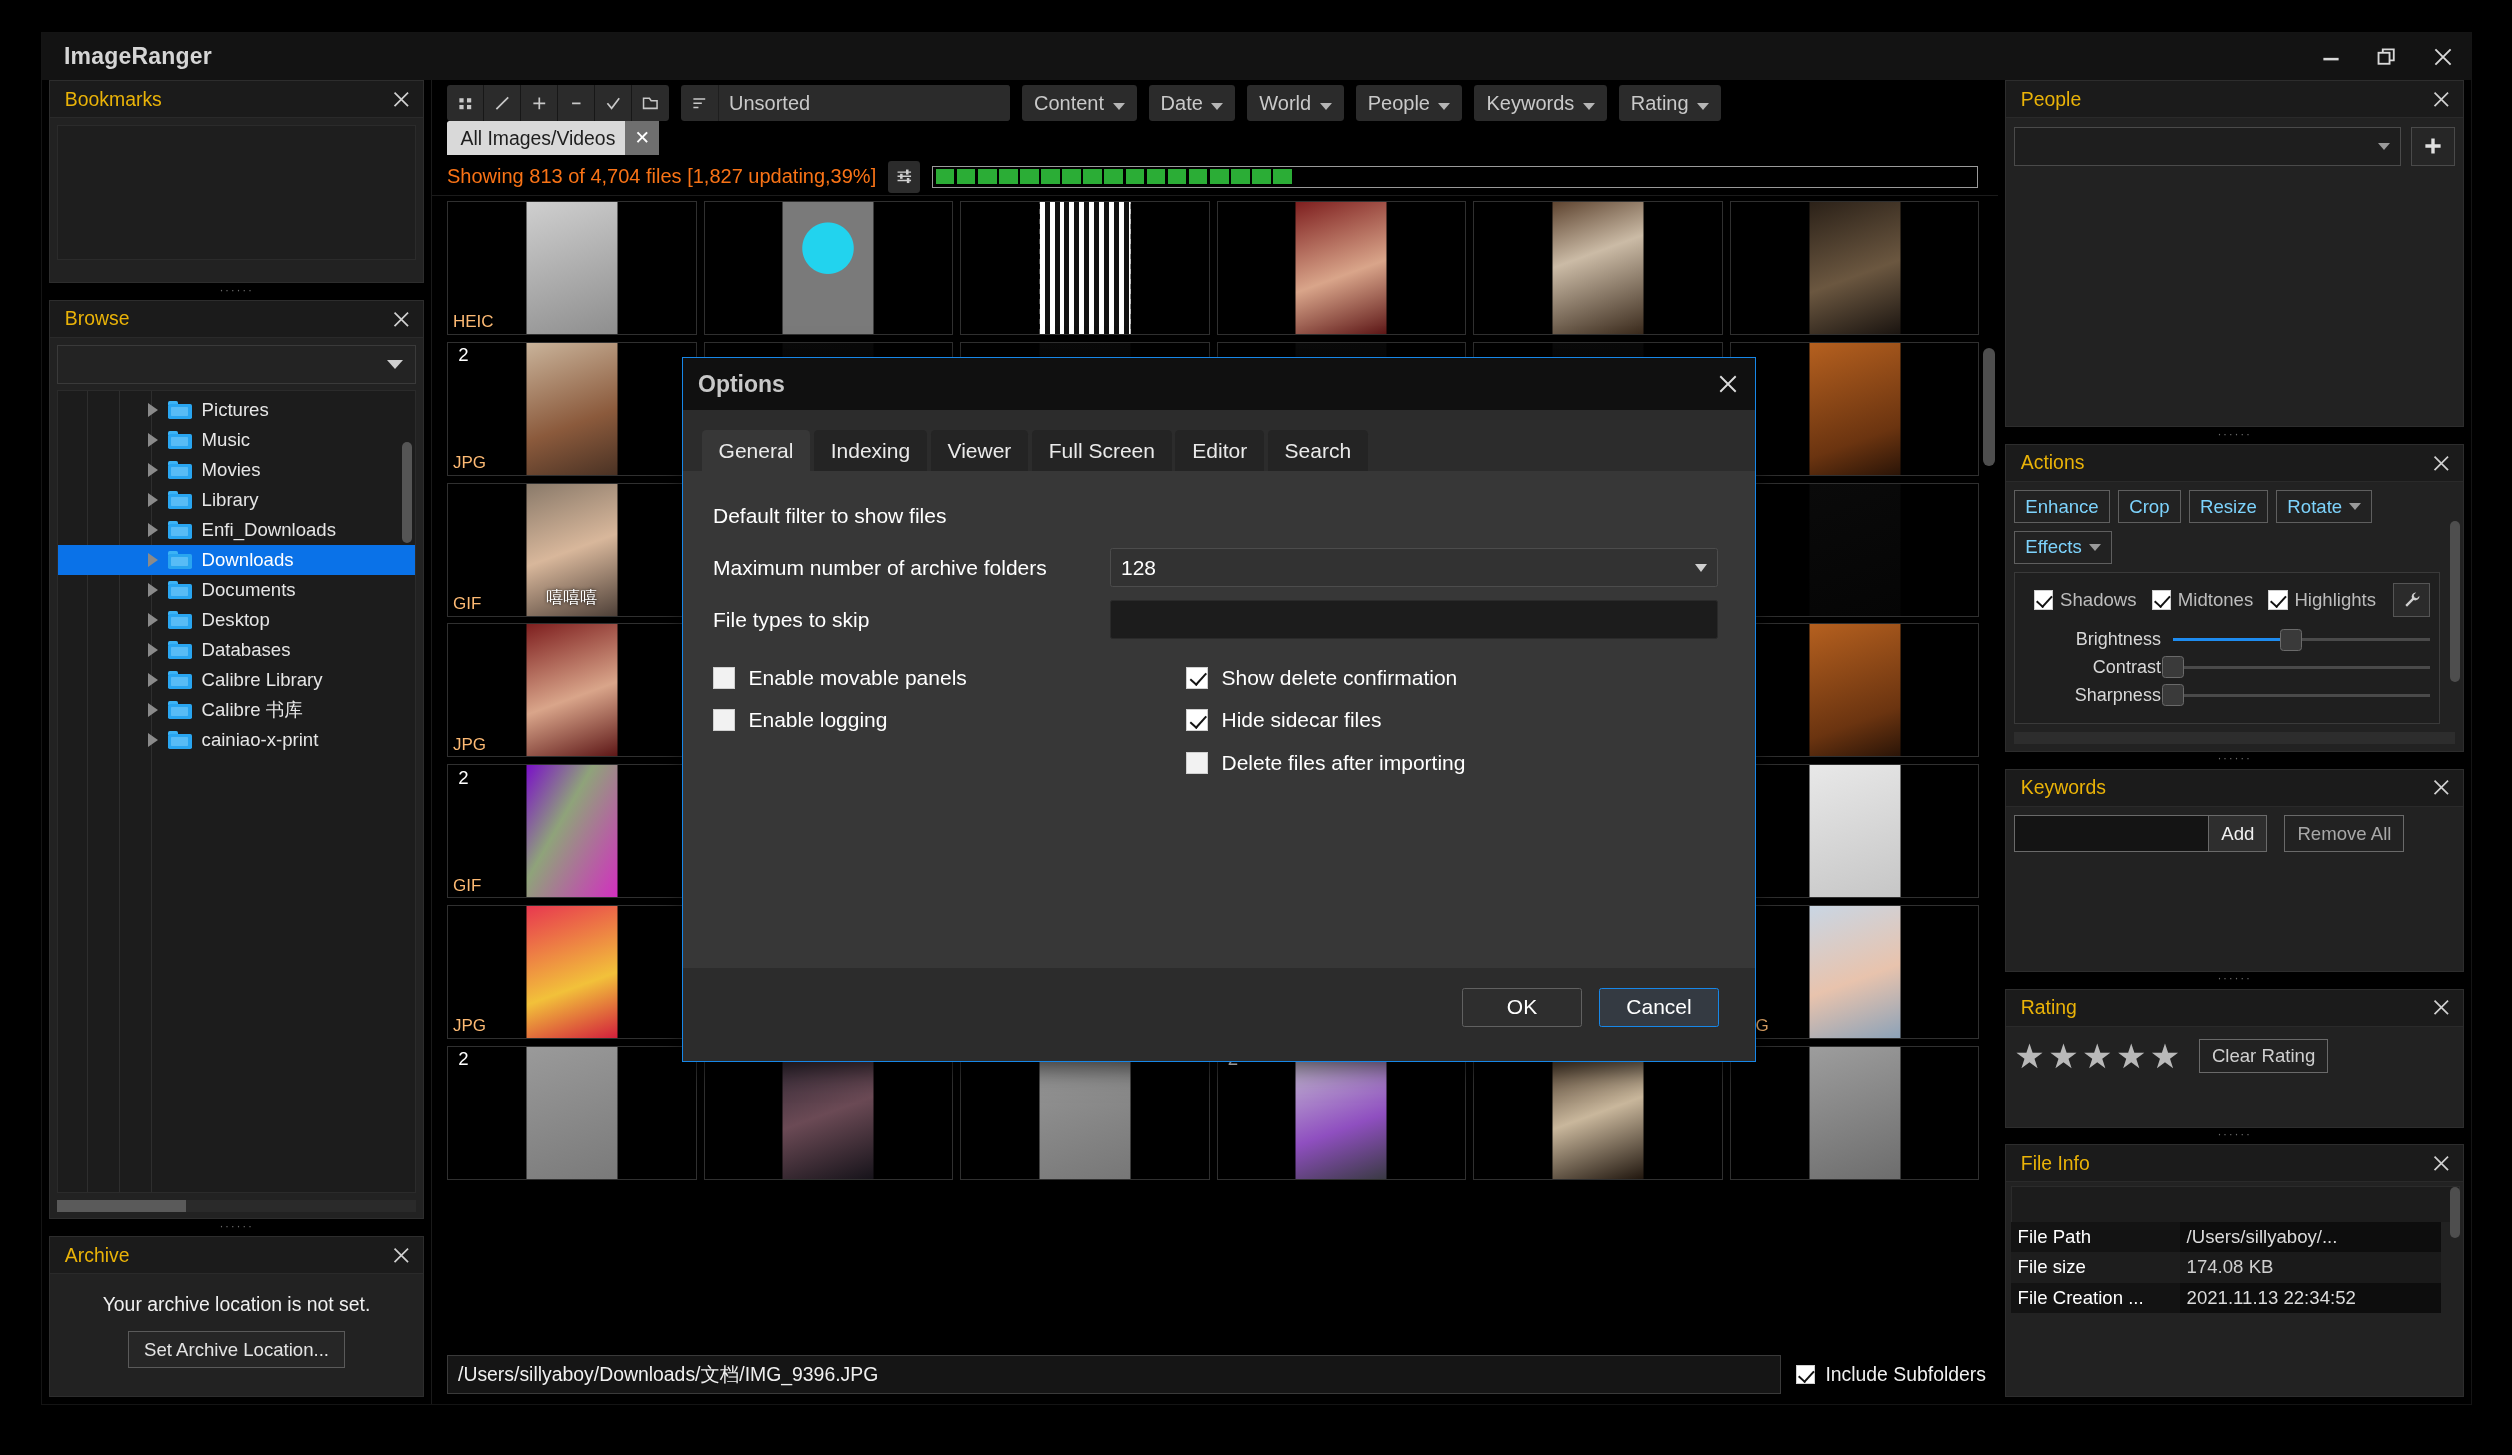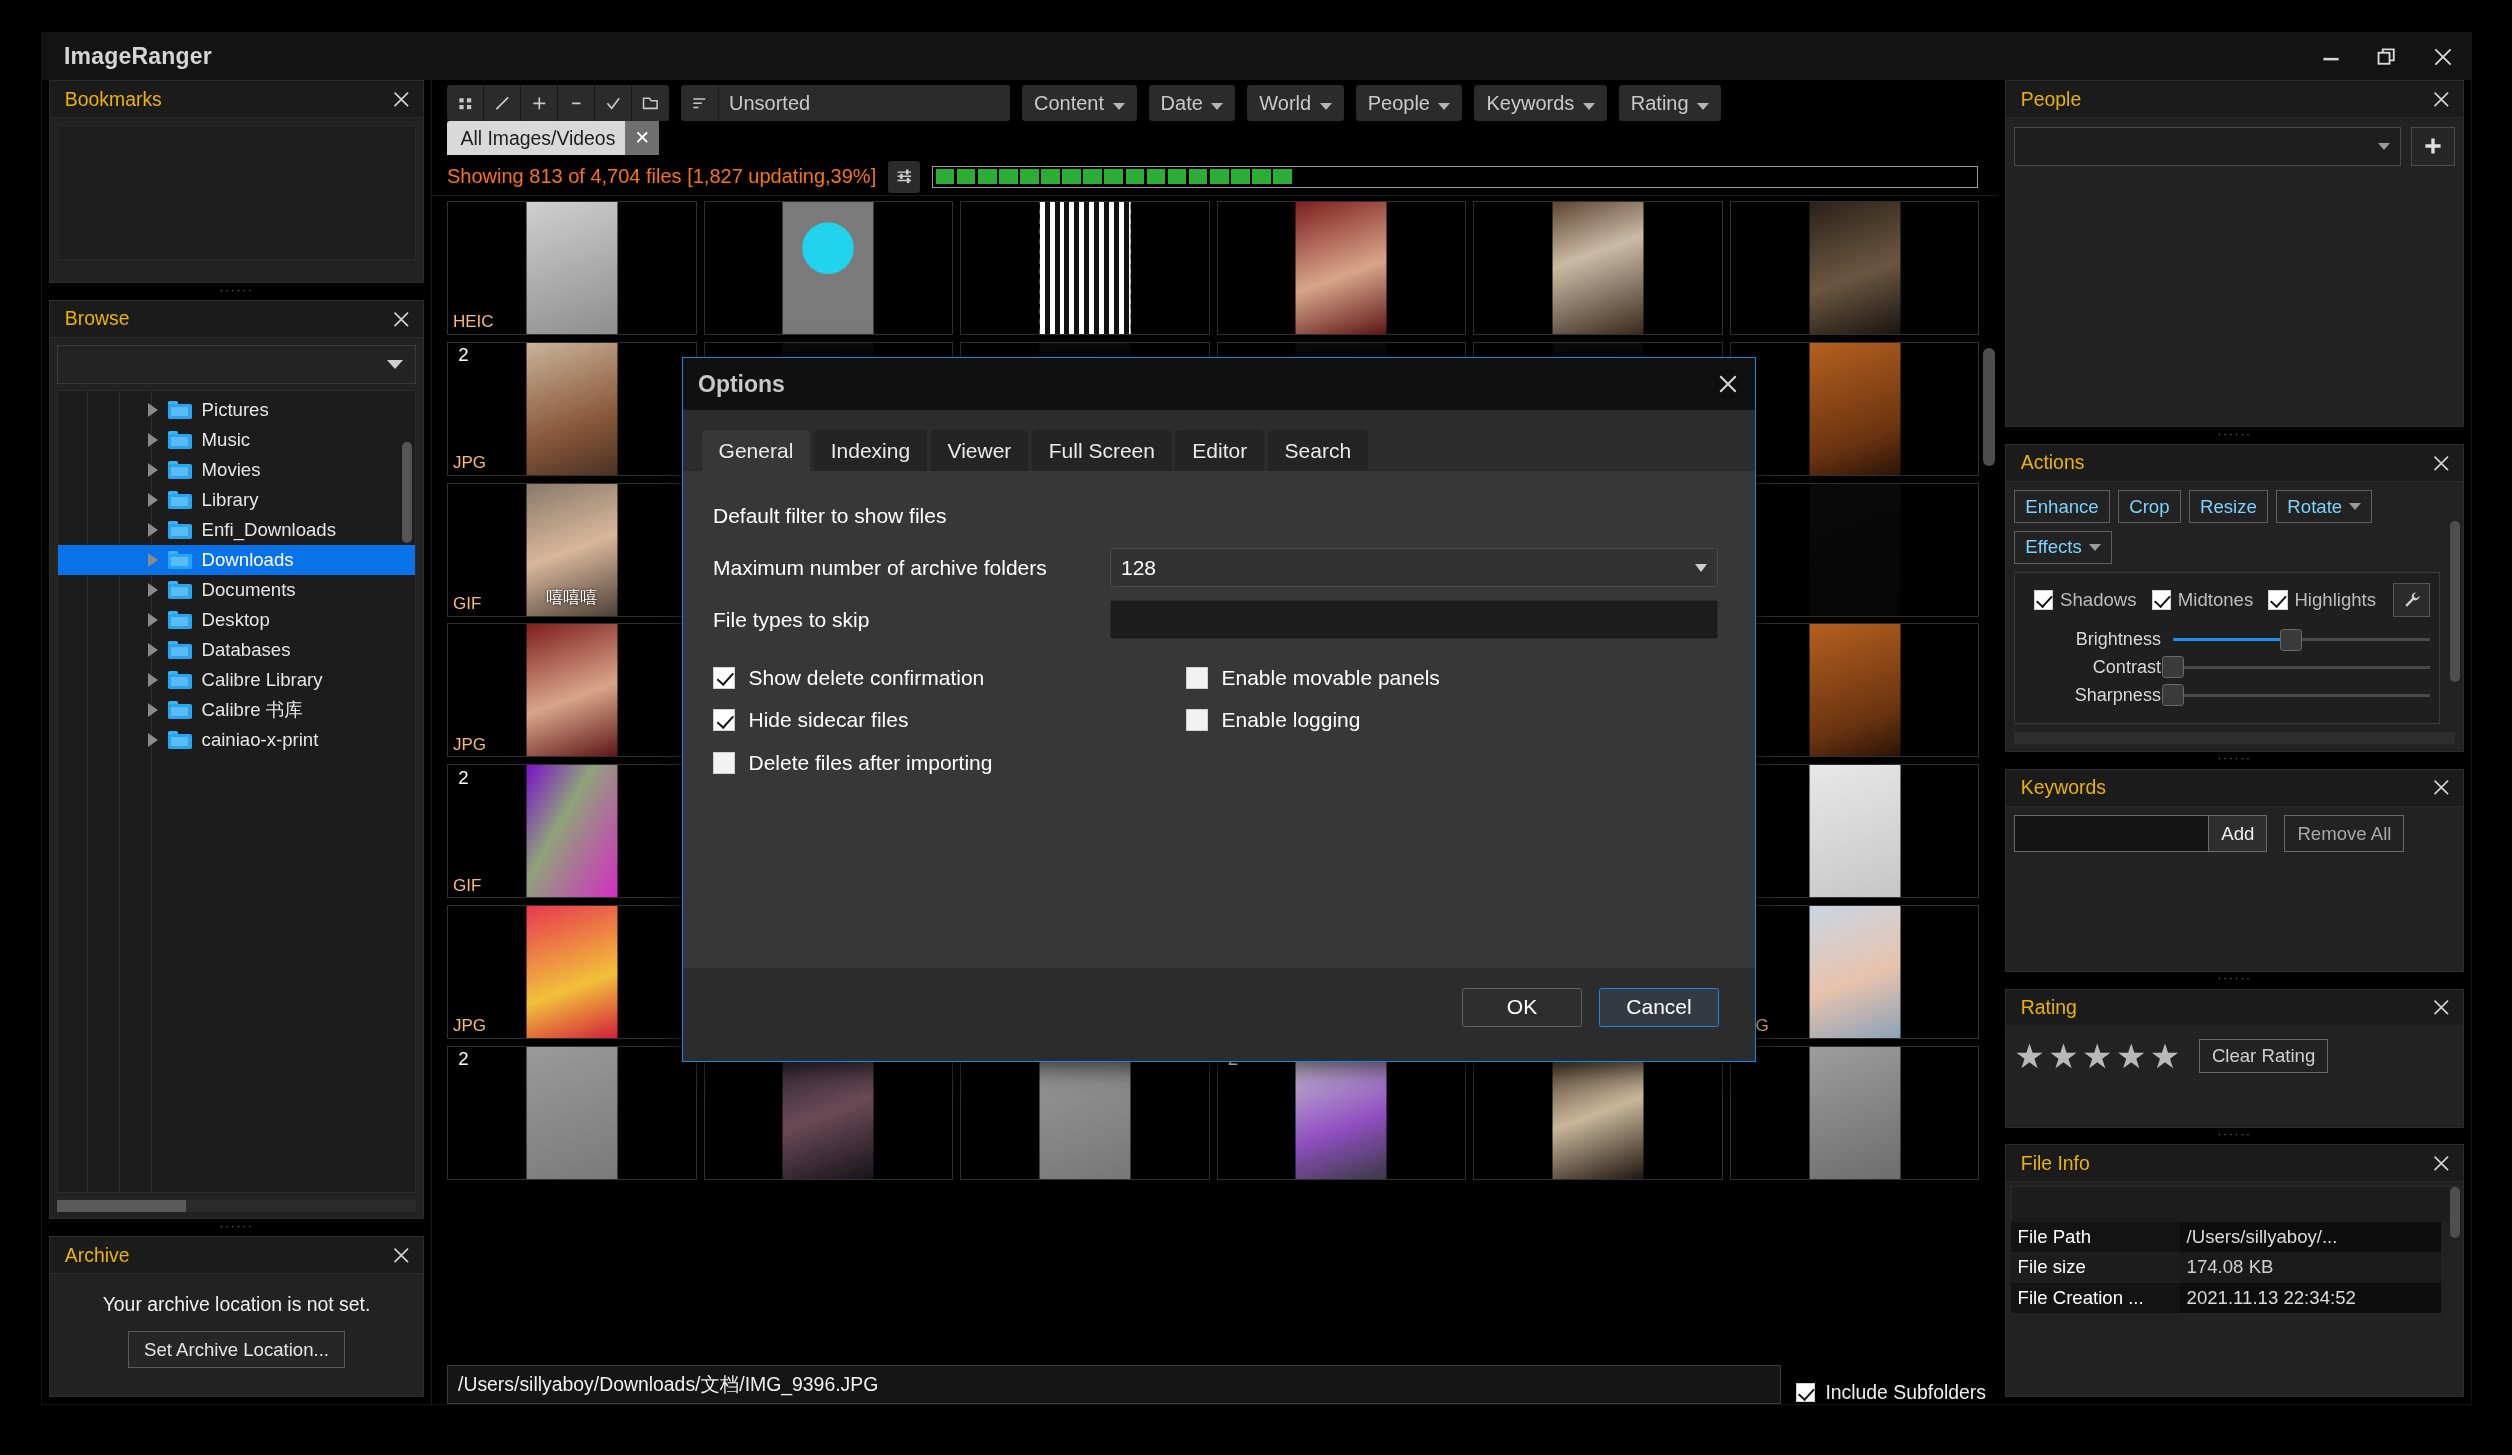--- a/index.html
+++ b/index.html
@@ -115,21 +115,21 @@
   .progress .blk { width: 18.6px; background:#2bad36; }
 
   .grid-wrap { flex:1 1 auto; position:relative; min-height:0; overflow:hidden; background:#000; border-top:0.8px solid #1b1b1b;}
   .grid { display:grid; grid-template-columns: repeat(6, 1fr); gap: 6.8px; padding: 5px 18.6px 5px 15px; }
   .cell { position:relative; background:#000; border:0.8px solid #303030; height:134px; overflow:hidden; }
   .cell .thumb { position:absolute; left:50%; top:0; transform:translateX(-50%); height:100%; width:91px; }
   .cell .fmt { position:absolute; left:5px; bottom:1.7px; color:#fdba74; font-size:17px; text-shadow:0 0 2.5px #000; }
   .cell .cnt { position:absolute; left:6.8px; top:1.7px; color:#fff; font-size:18.6px; text-shadow:0 0 3.4px #000; background:rgba(0,0,0,.45); padding:0 3.4px;}
   .vscroll { position:absolute; right:3.4px; top:152px; width:12px; height:118px; background:#4e4e4e; border-radius:6px; }
 
-  .pathbar { height: 59px; display:flex; align-items:flex-end; padding: 0 12px 0 15px; gap:15px; flex:0 0 auto; background:#000;}
+  .pathbar { height: 59px; display:flex; align-items:center; padding: 0 12px 0 15px; gap:15px; flex:0 0 auto; background:#000;}
   .pathinput { flex:1 1 auto; height: 39px; background:#151515; border:0.8px solid #3a3a3a; color:#f0f0f0; font-size:19.4px;
                display:flex; align-items:center; padding-left:10px; }
   .chk { display:flex; align-items:center; gap:10px; color:#f0f0f0; font-size:19.4px; }
   .box { width:19.4px;height:19.4px;background:#fff;border:0.8px solid #cfcfcf; position:relative; flex:0 0 auto;}
   .box.on::after { content:""; position:absolute; left:5px; top:0.8px; width:6.8px;height:12.7px;border:solid #111; border-width:0 2.5px 2.5px 0; transform:rotate(42deg);}
 
   
   .right { width: 473px; flex:0 0 auto; background:#000; display:flex; flex-direction:column; padding: 0 6.8px 6.8px 6.8px; }
   .people-body { height: 347px; }
   .people-row { display:flex; gap:10px; padding:8.5px; }
@@ -890,44 +890,44 @@
               </div>
             </div>
             <div class="frow">
               <div class="flabel">File types to skip</div>
               <div class="fctl plain">
                 <span></span>
               </div>
             </div>
           </div>
         <div class="chkgrid">
+          <div id="chk-right">
+              <div class="chkitem" style="margin-bottom: 18.6px;">
+                <span class="cbox off"></span>
+                <span>Enable movable panels</span>
+              </div>
+              <div class="chkitem" style="margin-bottom: 18.6px;">
+                <span class="cbox off"></span>
+                <span>Enable logging</span>
+              </div>
+            </div>
           <div id="chk-left">
               <div class="chkitem" style="margin-bottom: 18.6px;">
                 <span class="cbox on"></span>
                 <span>Show delete confirmation</span>
               </div>
               <div class="chkitem" style="margin-bottom: 18.6px;">
                 <span class="cbox on"></span>
                 <span>Hide sidecar files</span>
               </div>
               <div class="chkitem" style="margin-bottom: 18.6px;">
                 <span class="cbox off"></span>
                 <span>Delete files after importing</span>
               </div>
             </div>
-          <div id="chk-right">
-              <div class="chkitem" style="margin-bottom: 18.6px;">
-                <span class="cbox off"></span>
-                <span>Enable movable panels</span>
-              </div>
-              <div class="chkitem" style="margin-bottom: 18.6px;">
-                <span class="cbox off"></span>
-                <span>Enable logging</span>
-              </div>
-            </div>
         </div>
       </div>
       <div class="dlg-foot">
         <div class="dbtn">OK</div>
         <div class="dbtn default">Cancel</div>
       </div>
     </div>
 
   </div>
 </div>

